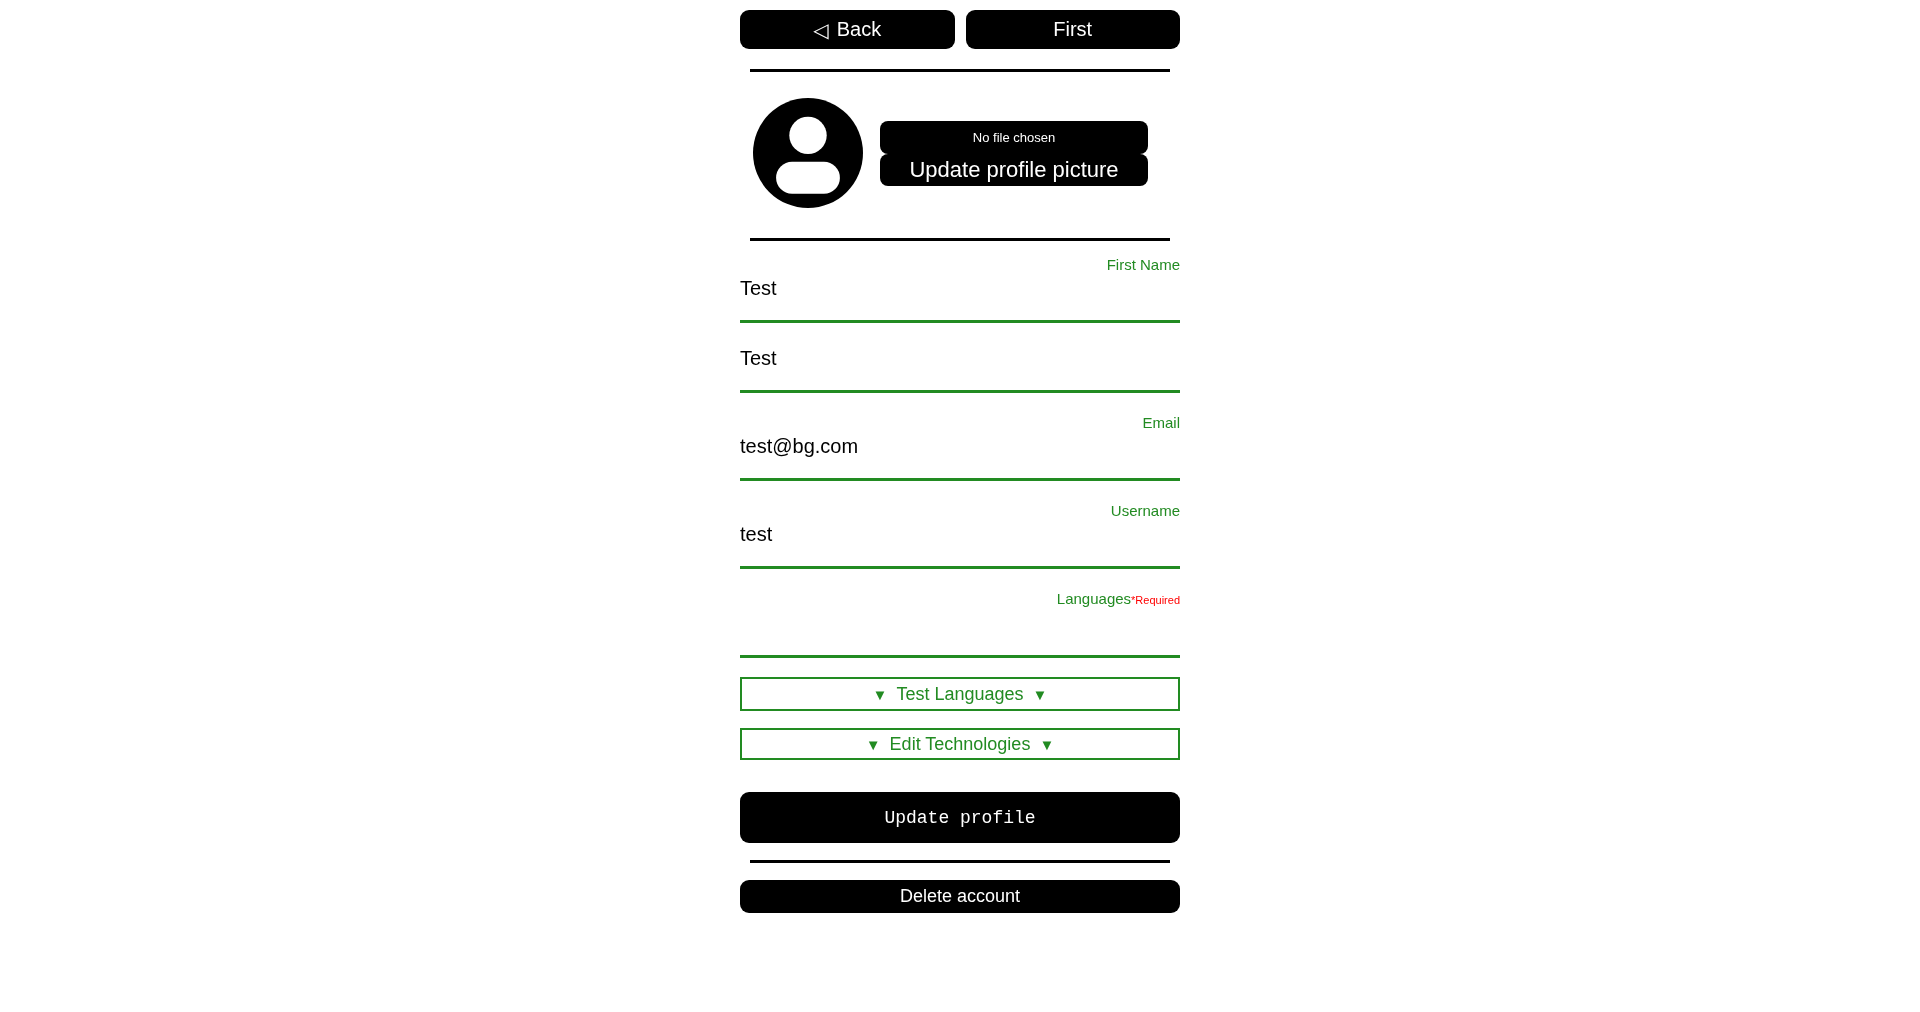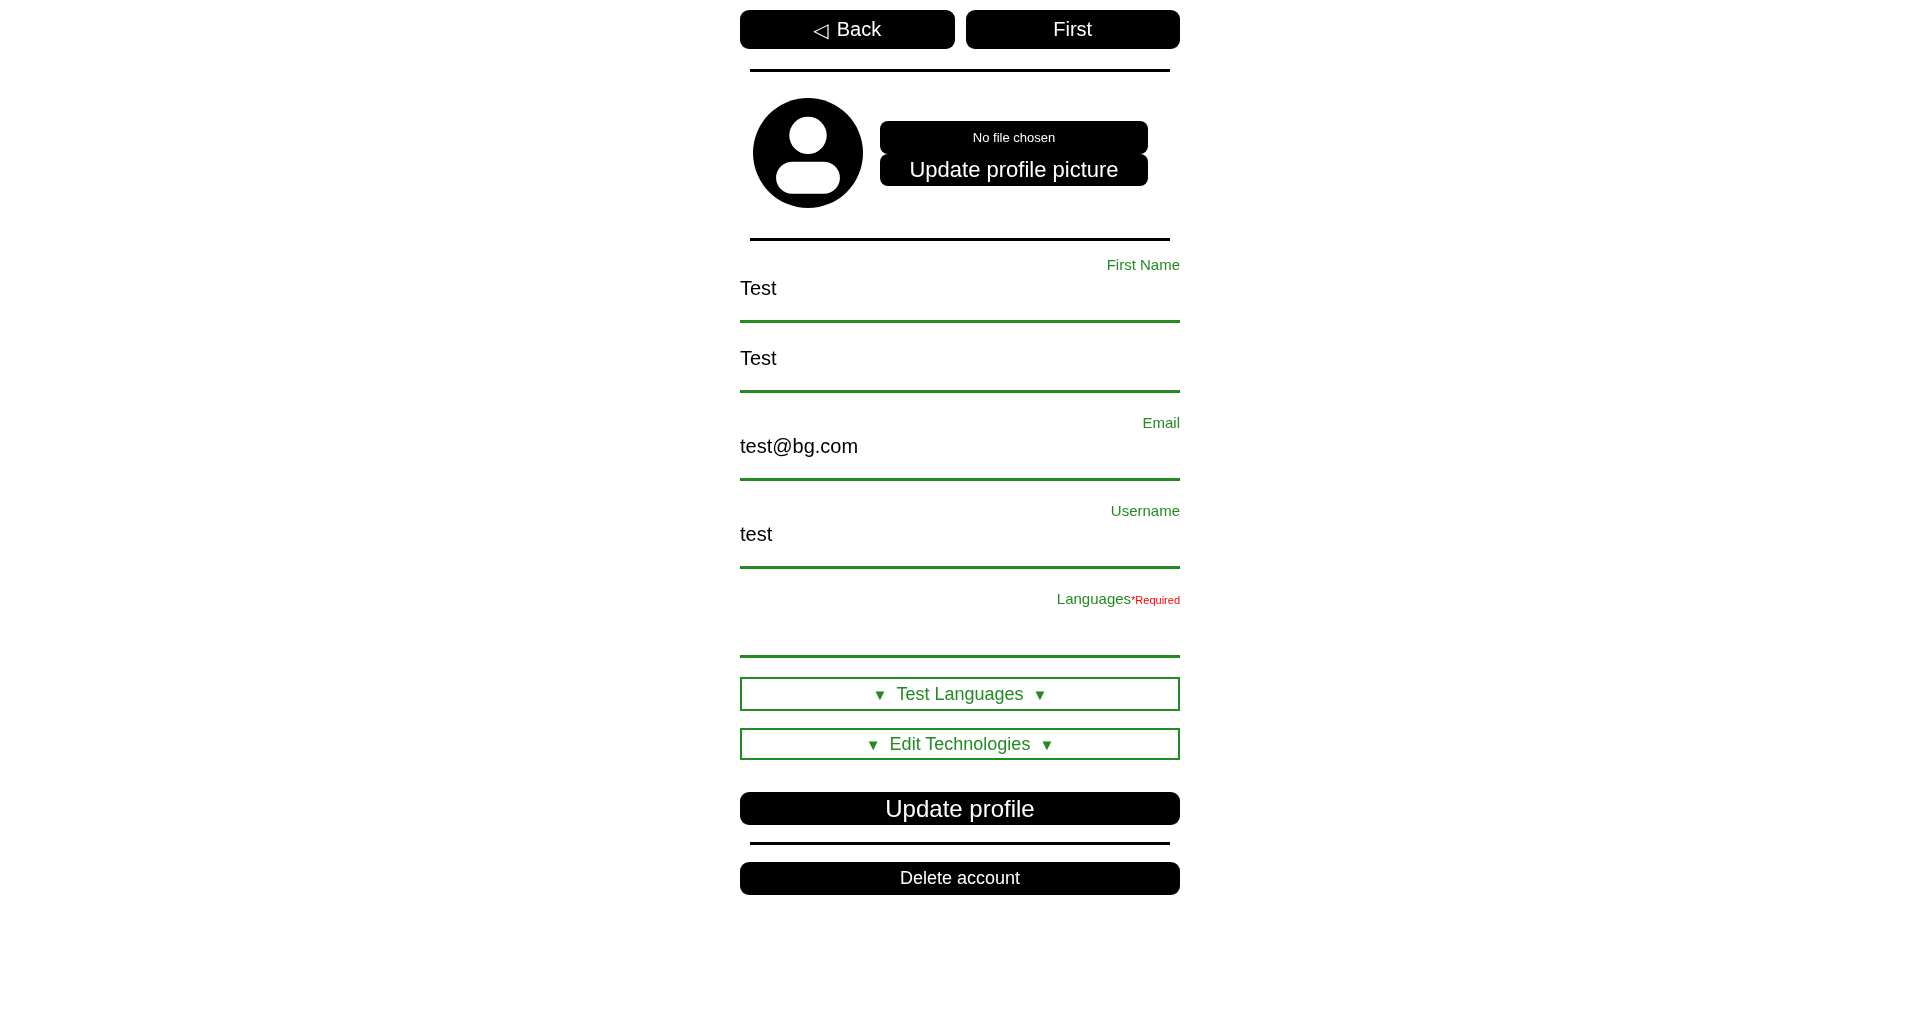--- a/index.html
+++ b/index.html
@@ -60,21 +60,21 @@
     width:100%;background:var(--white);border:2px solid var(--green);
     color:var(--green);font-size:18px;
     display:flex;align-items:center;justify-content:center;gap:9px;
     cursor:pointer;border-radius:0;
     font-family:"Liberation Sans", sans-serif;
   }
   .btn-languages{margin-top:19px;height:34px;}
   .btn-technologies{margin-top:17px;height:32px;}
   .tri{font-size:15px;line-height:1;}
 
-  .btn-update{width:100%;height:33px;font-size:24px;margin-top:32px;}
+  .btn-update{width:100%;height:51px;font-size:18px;margin-top:32px;font-family:Liberation Mono, monospace;}
   hr.divider.above-delete{margin-top:17px;}
   .btn-delete{width:100%;height:33px;font-size:18px;margin-top:17px;}
 </style>
 </head>
 <body>
 
 <div class="container">
 
   <div class="header-row">
     <button class="btn-black">

